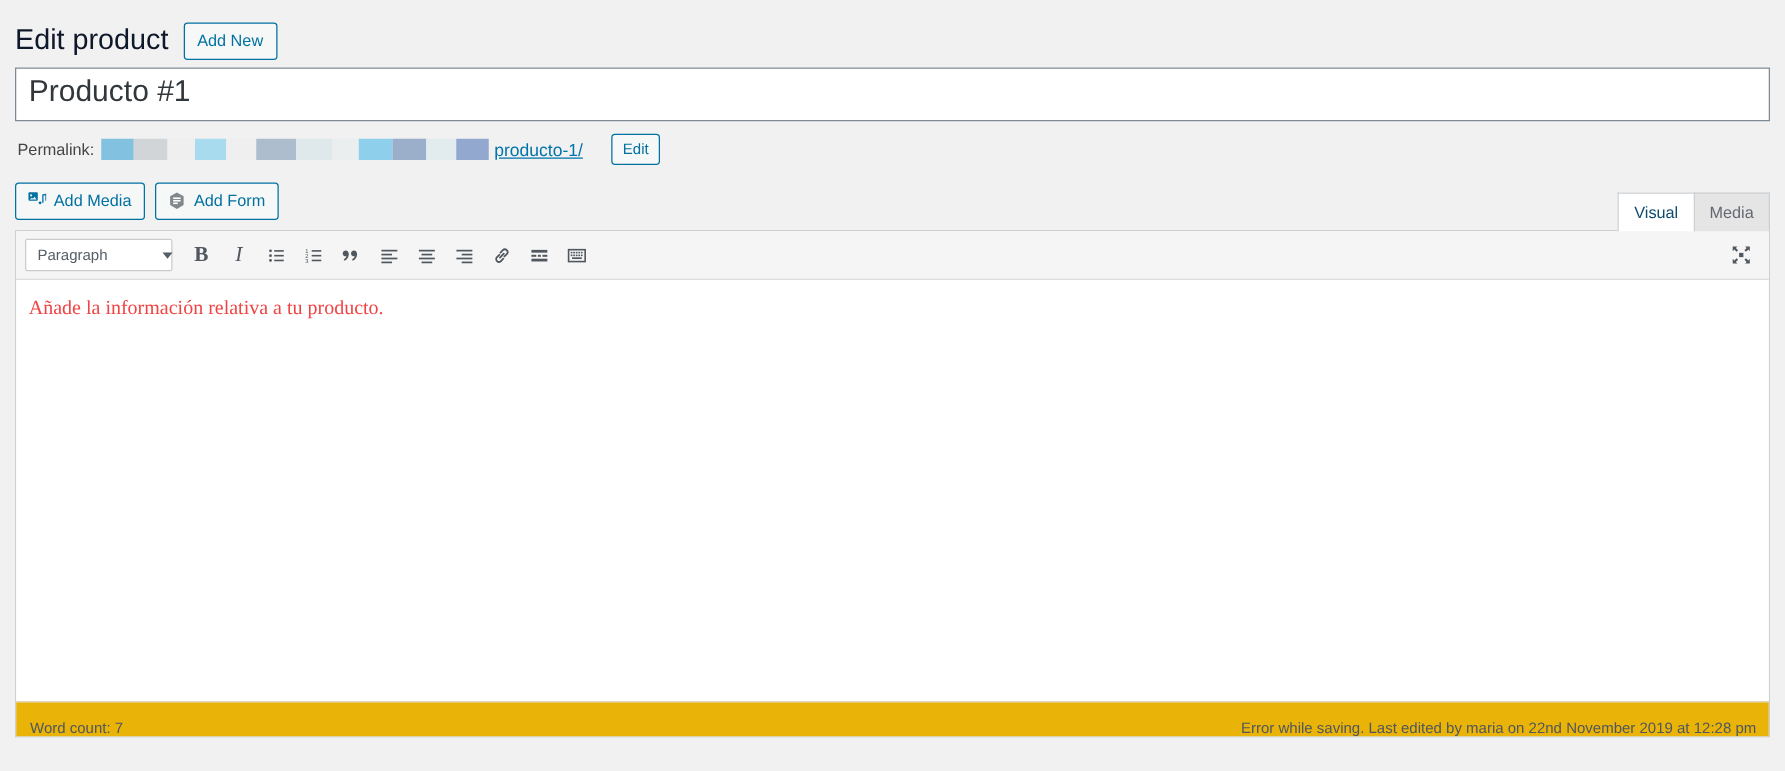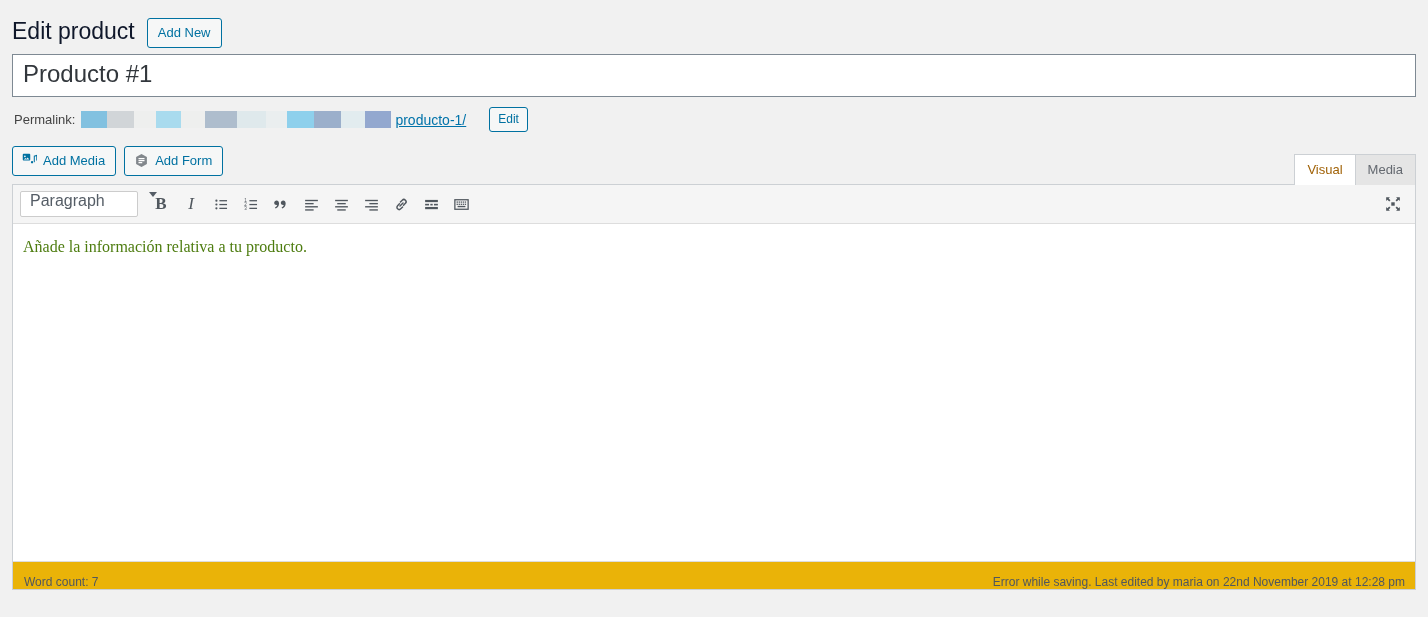--- a/index.html
+++ b/index.html
@@ -169,21 +169,21 @@
     border: 1px solid #ccd0d4;
     border-bottom: none;
     color: #646970;
     background: #e5e5e5;
     cursor: pointer;
     margin-left: -1px;
     position: relative;
   }
   .wp-tab.active {
     background: #ffffff;
-    color: #a16207;
+    color: #0c4a6e;
     border-color: #ccd0d4;
     z-index: 2;
   }
 
   
   .mce-container {
     border: 1px solid #ccd0d4;
     background: #ffffff;
   }
   .mce-toolbar {
@@ -195,29 +195,30 @@
     height: 39px;
     padding: 0 8px 0 7px;
   }
   .mce-toolbar-left {
     display: flex;
     align-items: center;
     gap: 0;
   }
   .format-select {
     display: inline-flex;
+    align-items: center;
     justify-content: space-between;
     width: 118px;
     height: 26px;
     padding: 0 7px 0 9px;
     margin-right: 8px;
     border: 1px solid #ccc;
     border-radius: 2px;
     background: #fff;
-    font-size: 16px;
+    font-size: 12px;
     color: #555d66;
     cursor: pointer;
     gap: 38px;
   }
   .caret {
     width: 0; height: 0;
     border-left: 4px solid transparent;
     border-right: 4px solid transparent;
     border-top: 5px solid #555d66;
     margin-left: 6px;
@@ -259,21 +260,21 @@
     background: #ffffff;
     height: 337px;
     padding: 10px 10px 10px 10px;
     overflow: hidden;
   }
   .mce-body p {
     margin: 0;
     font-family: "Liberation Serif", serif;
     font-size: 16px;
     line-height: 1.6;
-    color: #4d7c0f;
+    color: #ef4444;
   }
 
   
   .mce-statusbar {
     display: flex;
     align-items: center;
     justify-content: space-between;
     background: #eab308;
     border-top: 1px solid #ddd;
     height: 28px;

